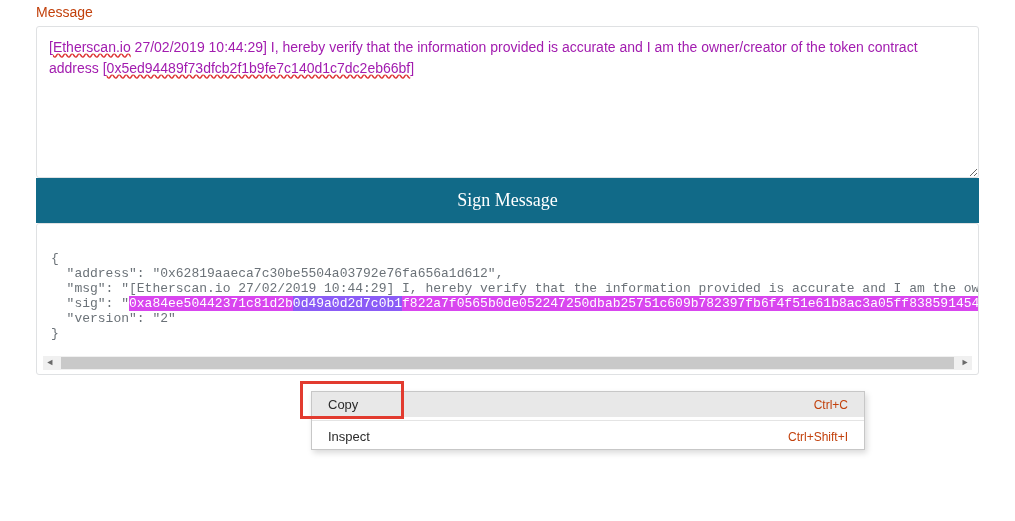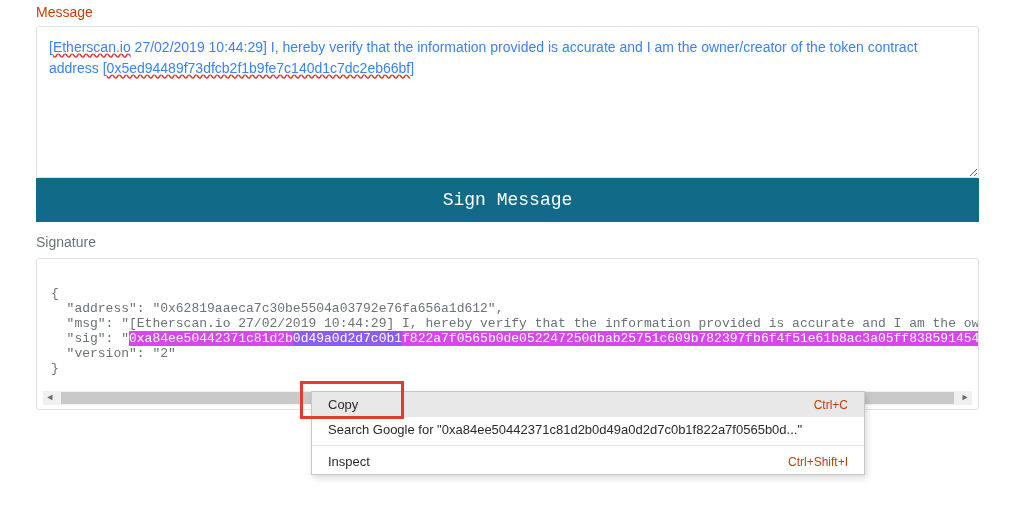--- a/index.html
+++ b/index.html
@@ -20,21 +20,21 @@
     margin: 4px 0 6px 0;
   }
   .textarea-message {
     width: 100%;
     height: 152px;
     border: 1px solid #dfe1e3;
     border-radius: 3px;
     padding: 10px 12px;
     font-family: inherit;
     font-size: 14px;
-    color: #3b82f6;
+    color: #a21caf;
     resize: both;
     overflow: auto;
     line-height: 1.5;
   }
   .spellerr {
     text-decoration: underline wavy #d33;
     text-decoration-skip-ink: none;
   }
   .hint {
     font-style: italic;
@@ -45,21 +45,21 @@
   }
   .sign-btn {
     display: block;
     width: 100%;
     background: #116a88;
     color: #fff;
     border: none;
     padding: 12px 0;
     font-size: 18px;
     cursor: pointer;
-    font-family: Liberation Mono, monospace;
+    font-family: Liberation Serif, serif;
   }
   .signature-label {
     font-size: 14px;
     color: #6b7278;
     margin-top: 12px;
     margin-bottom: 8px;
   }
   .sig-box {
     border: 1px solid #dfe1e3;
     border-radius: 3px;
@@ -158,21 +158,20 @@
 <body>
 
 <div class="page">
   <div class="label">Message</div>
 
   <div class="textarea-message" contenteditable="true" style=""><span>[</span><span class="spellerr">Etherscan.io</span><span> 27/02/2019 10:44:29] I, hereby verify that the information provided is accurate and I am the owner/creator of the token contract address [</span><span class="spellerr">0x5ed94489f73dfcb2f1b9fe7c140d1c7dc2eb66bf</span><span>]</span></div>
 
 
   <button class="sign-btn">Sign Message</button>
 
-  <div class="signature-label">Signature</div>
 
   <div class="sig-box">
 <span class="sig-line">{</span>
 <span class="sig-line">  "address": "0x62819aaeca7c30be5504a03792e76fa656a1d612",</span>
 <span class="sig-line">  "msg": "[Etherscan.io 27/02/2019 10:44:29] I, hereby verify that the information provided is accurate and I am the ow</span>
 <span class="sig-line"><span>  "sig": "</span><span class="sig-highlight">0xa84ee50442371c81d2b</span><span class="sig-highlight-obscured">0d49a0d2d7c0b1</span><span class="sig-highlight">f822a7f0565b0de052247250dbab25751c609b782397fb6f4f51e61b8ac3a05ff838591454</span></span>
 <span class="sig-line">  "version": "2"</span>
 <span class="sig-line">}</span>
     <div class="scroll-track">
       <div class="scroll-left">◄</div>
@@ -180,23 +179,20 @@
       <div class="scroll-right">►</div>
     </div>
   </div>
 </div>
 
 <div class="ctx-menu">
   <div class="ctx-item hover">
     <span>Copy</span>
     <span class="ctx-shortcut">Ctrl+C</span>
   </div>
-  <div class="ctx-item">
-    <span>Search Google for "0xa84ee50442371c81d2b0d49a0d2d7c0b1f822a7f0565b0d..."</span>
-  </div>
   <div class="ctx-sep"></div>
   <div class="ctx-item">
     <span>Inspect</span>
     <span class="ctx-shortcut">Ctrl+Shift+I</span>
   </div>
 </div>
 
 <div class="copy-highlight-box"></div>
 
 </body></html>

